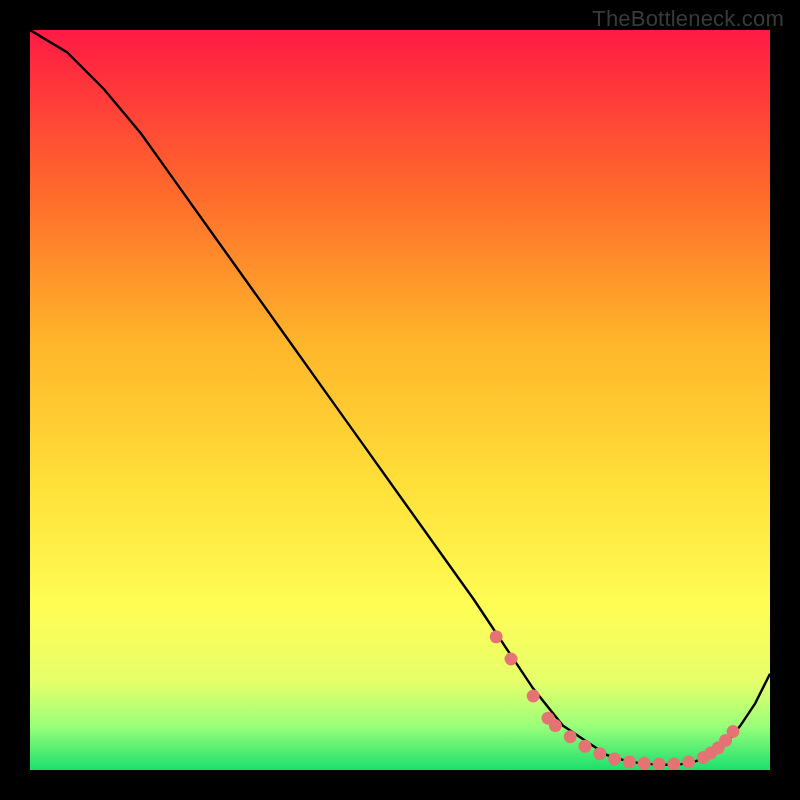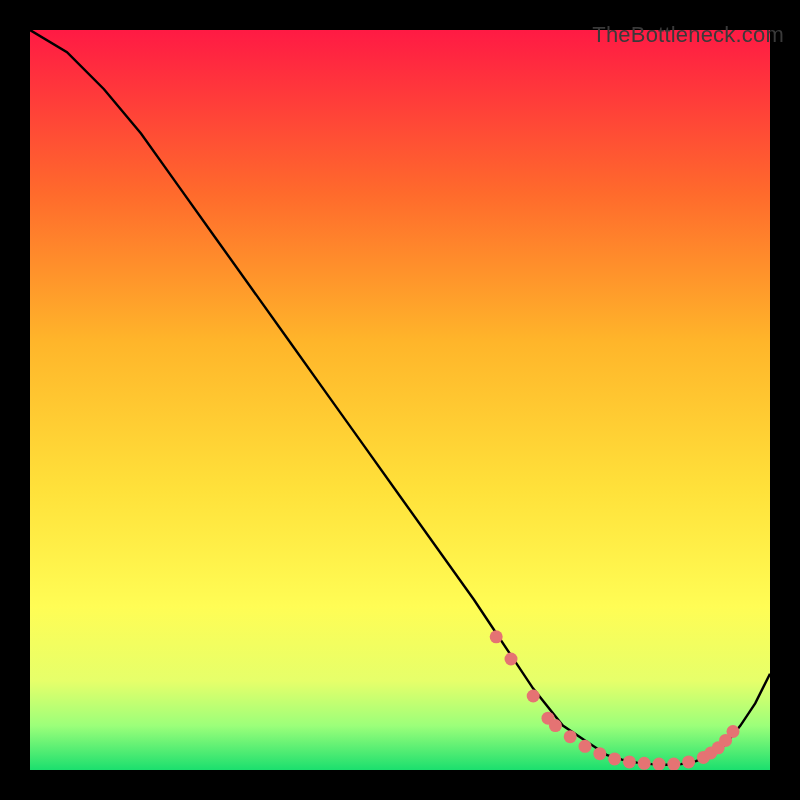--- a/index.html
+++ b/index.html
@@ -20,21 +20,21 @@
   .plot {
     position: absolute;
     left: 30px;
     top: 30px;
     width: 740px;
     height: 740px;
     overflow: hidden;
   }
   .watermark {
     position: absolute;
-    top: 22px;
+    top: 6px;
     right: 16px;
     color: #3a3a3a;
     font-size: 22px;
     font-weight: 500;
     letter-spacing: 0.2px;
     user-select: none;
   }
   svg { display: block; }
 </style>
 </head>

